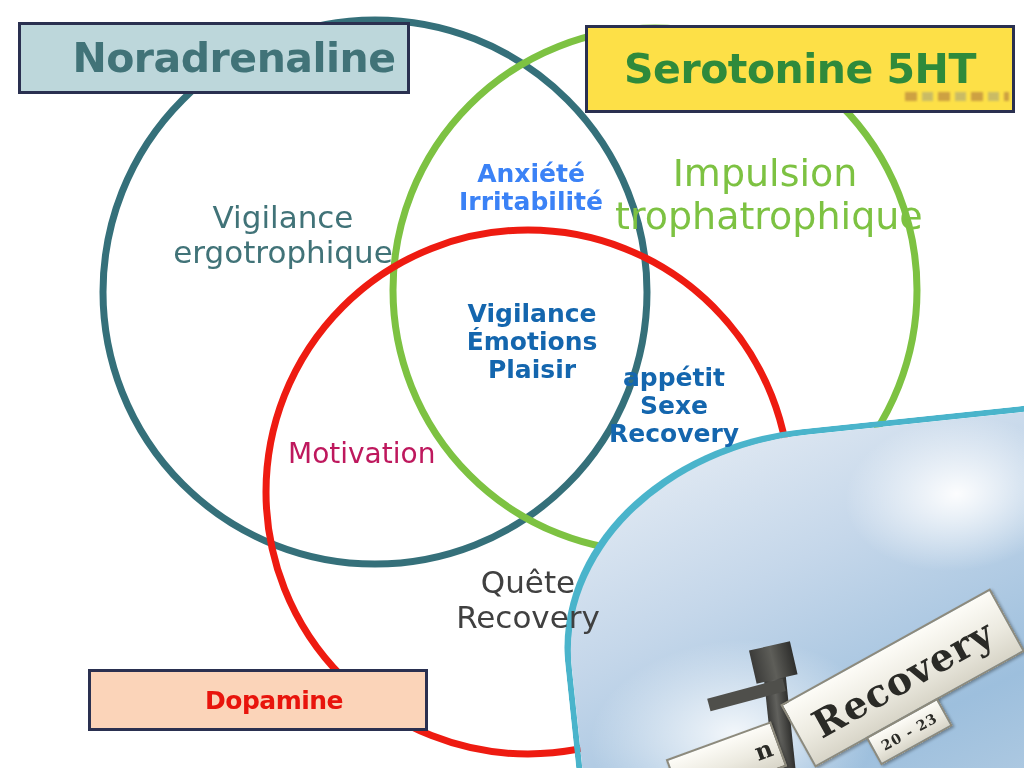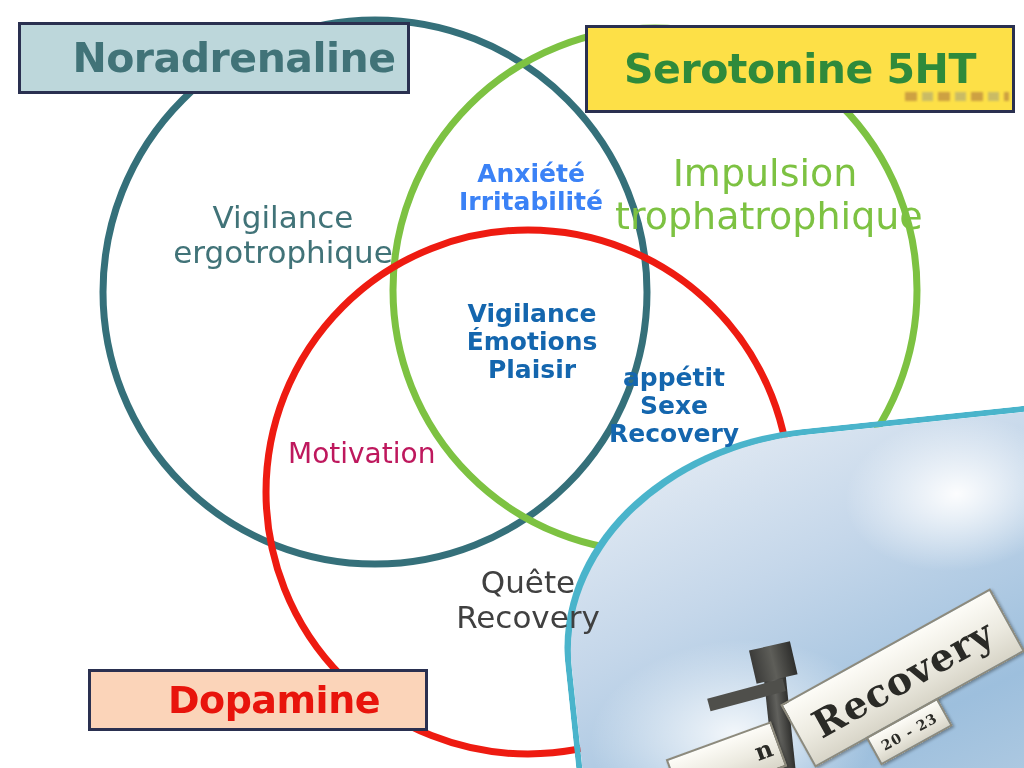--- a/index.html
+++ b/index.html
@@ -58,21 +58,21 @@
     font-size: 41px;
     margin-top: 20px;
   }
   #box-dopamine {
     left: 88px;
     top: 669px;
     width: 340px;
     height: 62px;
     background: #fbd4b9;
     color: #e8140c;
-    font-size: 38px;
+    font-size: 25px;
     padding-left: 32px;
   }
 
   
   .label {
     position: absolute;
     text-align: center;
     line-height: 1.12;
     white-space: nowrap;
   }

